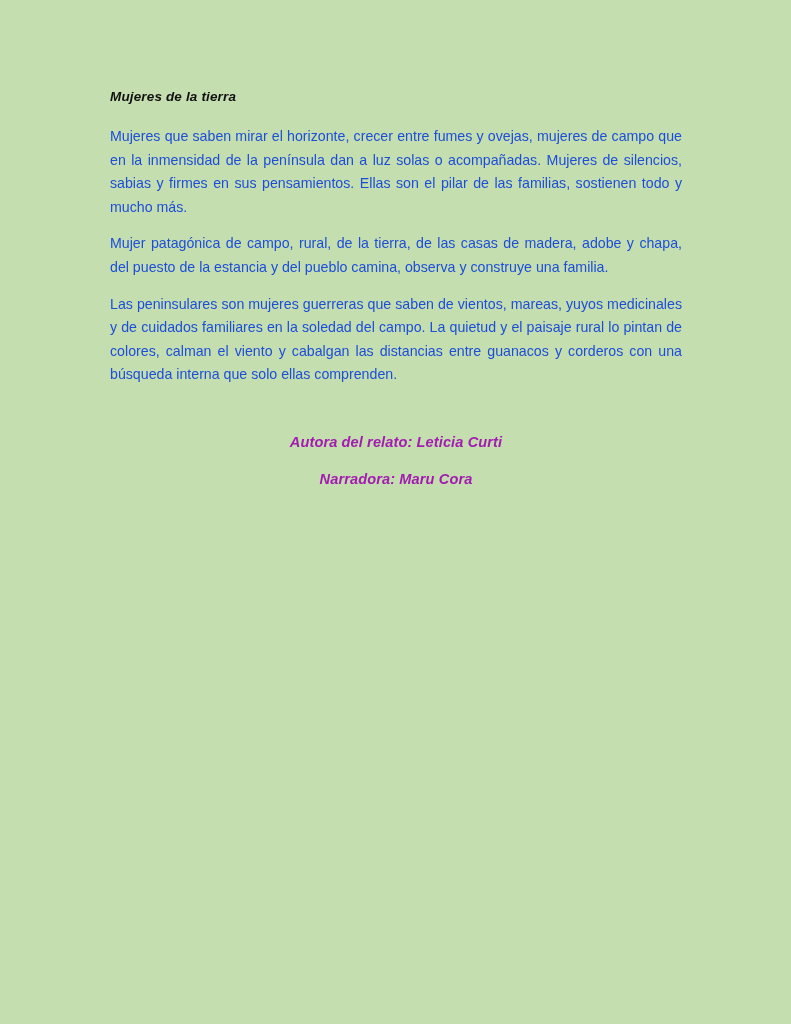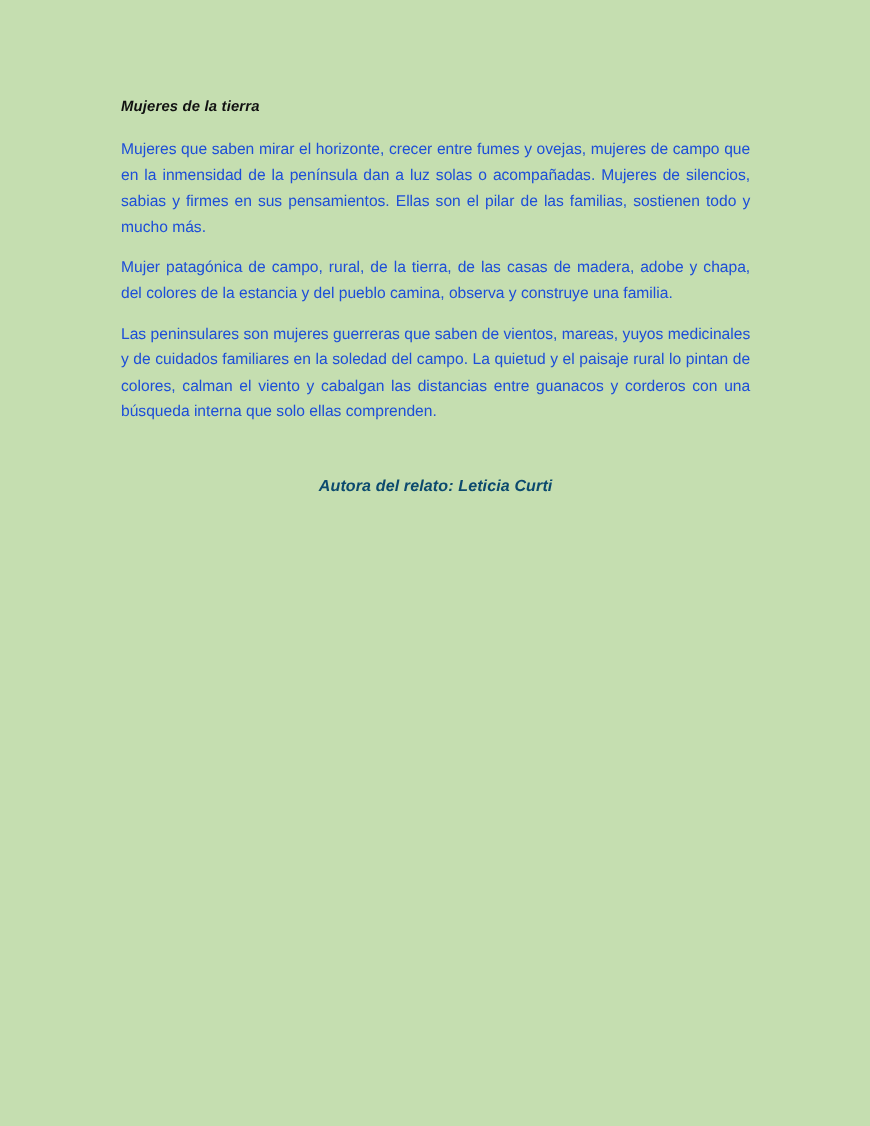--- a/index.html
+++ b/index.html
@@ -60,41 +60,42 @@
     text-align: center;
   }
 
   .signature-line {
     font-size: 14.6px;
     font-weight: bold;
     font-style: italic;
     line-height: 20px;
     text-align: center;
     margin: 0;
-    color: #0c4a6e;
+    color: #a21caf;
     letter-spacing: 0.1px;
   }
 
   .signature-line + .signature-line {
     margin-top: 17px;
   }
 </style>
 </head>
 <body>
 
 <div class="page">
   <div class="content">
 
     <h1 class="doc-title">Mujeres de la tierra</h1>
 
     <p class="body-paragraph">Mujeres que saben mirar el horizonte, crecer entre fumes y ovejas, mujeres de campo que en la inmensidad de la península dan a luz solas o acompañadas. Mujeres de silencios, sabias y firmes en sus pensamientos. Ellas son el pilar de las familias, sostienen todo y mucho más.</p>
 
-    <p class="body-paragraph">Mujer patagónica de campo, rural, de la tierra, de las casas de madera, adobe y chapa, del colores de la estancia y del pueblo camina, observa y construye una familia.</p>
+    <p class="body-paragraph">Mujer patagónica de campo, rural, de la tierra, de las casas de madera, adobe y chapa, del puesto de la estancia y del pueblo camina, observa y construye una familia.</p>
 
 
     <p class="body-paragraph">Las peninsulares son mujeres guerreras que saben de vientos, mareas, yuyos medicinales y de cuidados familiares en la soledad del campo. La quietud y el paisaje rural lo pintan de colores, calman el viento y cabalgan las distancias entre guanacos y corderos con una búsqueda interna que solo ellas comprenden.</p>
 
     <div class="signature-block">
       <p class="signature-line">Autora del relato: Leticia Curti</p>
+      <p class="signature-line">Narradora: Maru Cora</p>
     </div>
 
   </div>
 </div>
 
 </body></html>

